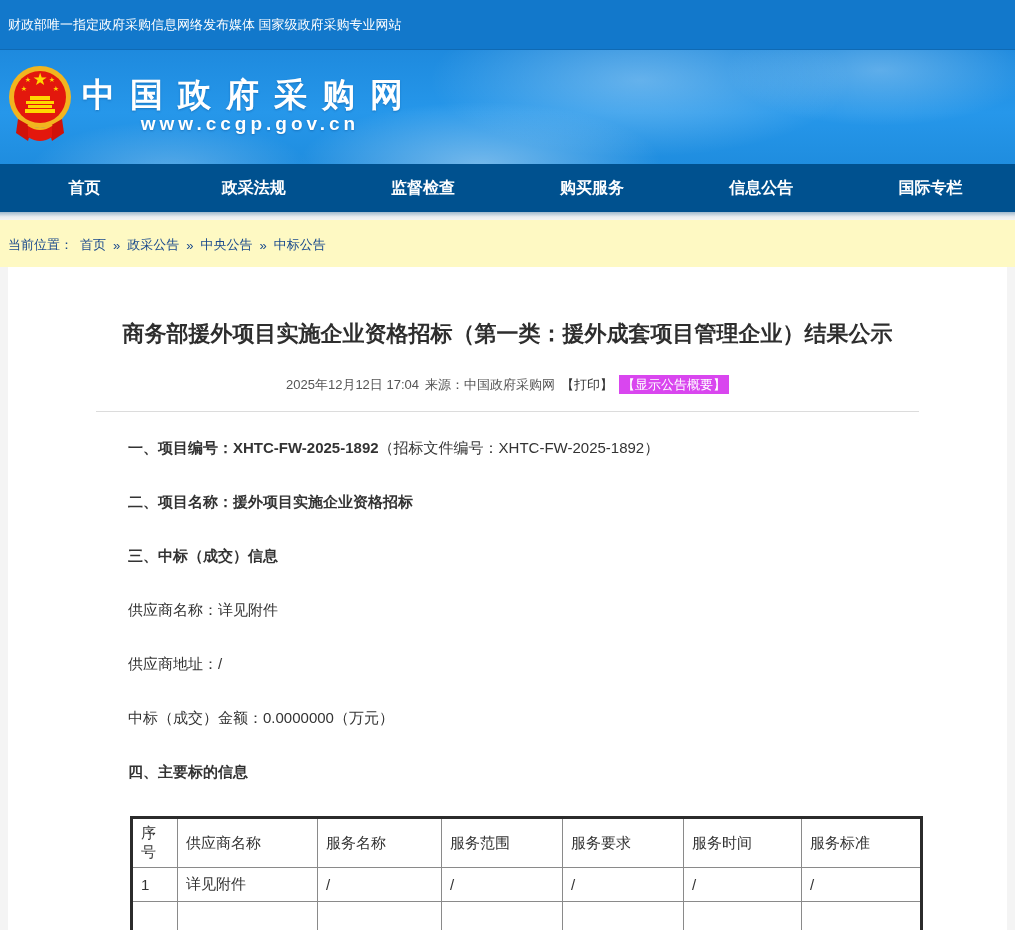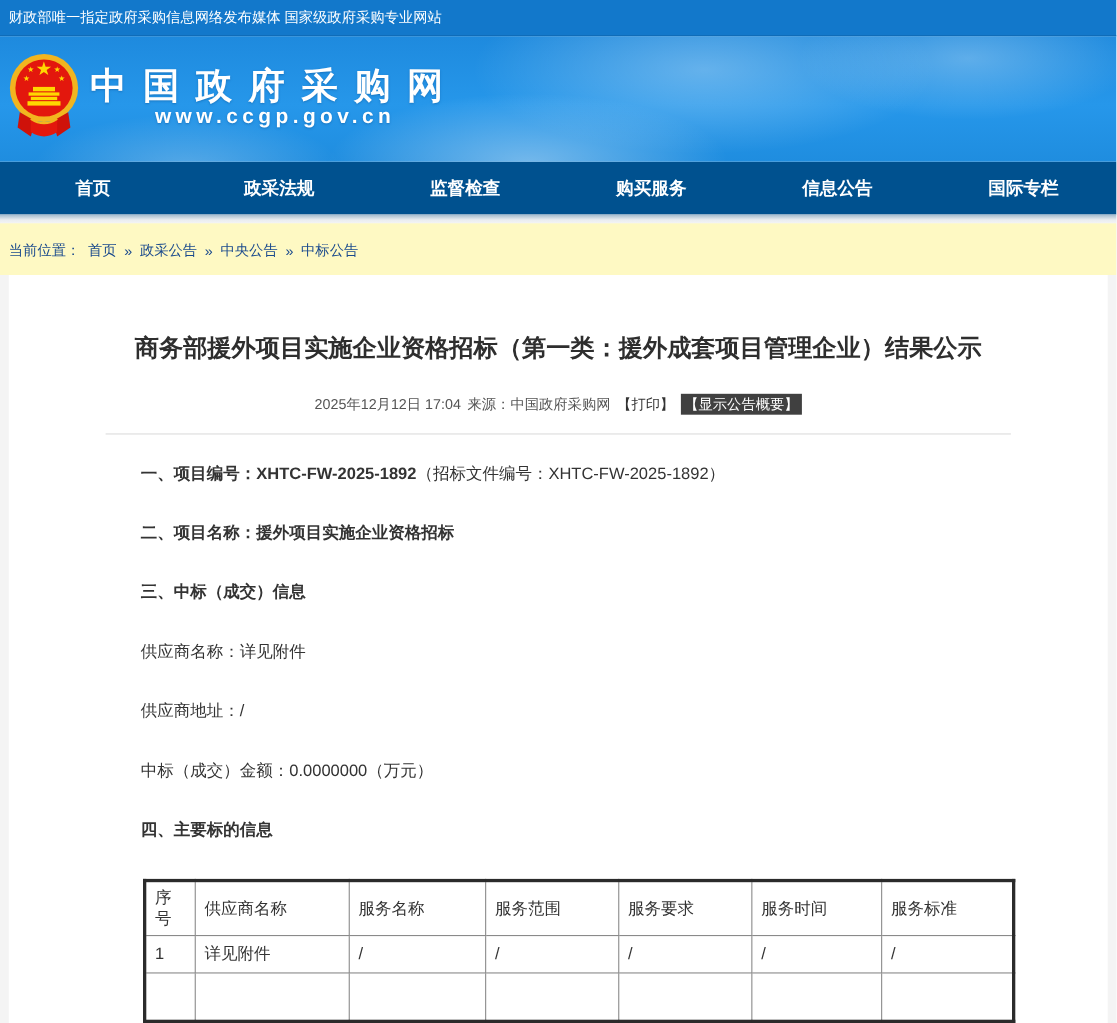--- a/index.html
+++ b/index.html
@@ -3,21 +3,21 @@
 <meta charset="utf-8">
 <style>
   * { margin:0; padding:0; box-sizing:border-box; }
   html,body { width:1015px; }
   body {
     font-family:"Liberation Sans","DejaVu Sans",sans-serif;
     background:#f4f4f4; color:#333; width:1015px; height:930px; overflow:hidden;
   }
   
   .topbar {
-    height:33px; background:#1278cb; color:#fff; font-size:13px;
+    height:50px; background:#1278cb; color:#fff; font-size:13px;
     display:flex; align-items:center; justify-content:space-between;
     padding:0 10px 0 8px; border-bottom:1px solid #0f6ab4;
   }
   .topbar-right { display:flex; align-items:center; gap:14px; }
   
   .site-header {
     height:114px; position:relative; overflow:hidden;
     background:
       radial-gradient(ellipse 260px 90px at 480px 115px, rgba(255,255,255,0.38), rgba(255,255,255,0) 70%),
       radial-gradient(ellipse 300px 110px at 640px 30px, rgba(255,255,255,0.30), rgba(255,255,255,0) 70%),
@@ -53,21 +53,21 @@
   .article-title {
     text-align:center; font-size:22px; font-weight:bold; color:#2e2e2e;
     padding-top:52px; line-height:30px;
   }
   .article-meta {
     margin-top:26px; font-size:13px; color:#555;
     display:flex; justify-content:center; align-items:center; gap:6px;
   }
   .print-link { color:#333; cursor:pointer; }
   .summary-badge {
-    background:#404040; color:#fff; padding:2px 3px; cursor:pointer;
+    background:#d946ef; color:#fff; padding:2px 3px; cursor:pointer;
     font-size:13px; line-height:15px;
   }
   .meta-divider { border:none; border-top:1px solid #dcdcdc; margin:17px 88px 0 88px; }
   .article-body { padding:26px 80px 0 120px; }
   .article-body p { font-size:15px; line-height:20px; margin-bottom:34px; color:#333; }
   .article-body p b { font-weight:bold; }
   
   .lot-table-wrap { padding:0 0 0 122px; margin-top:20px; }
   table.lot-table { border-collapse:collapse; border:3px solid #2b2b2b; table-layout:fixed; }
   table.lot-table th, table.lot-table td {

